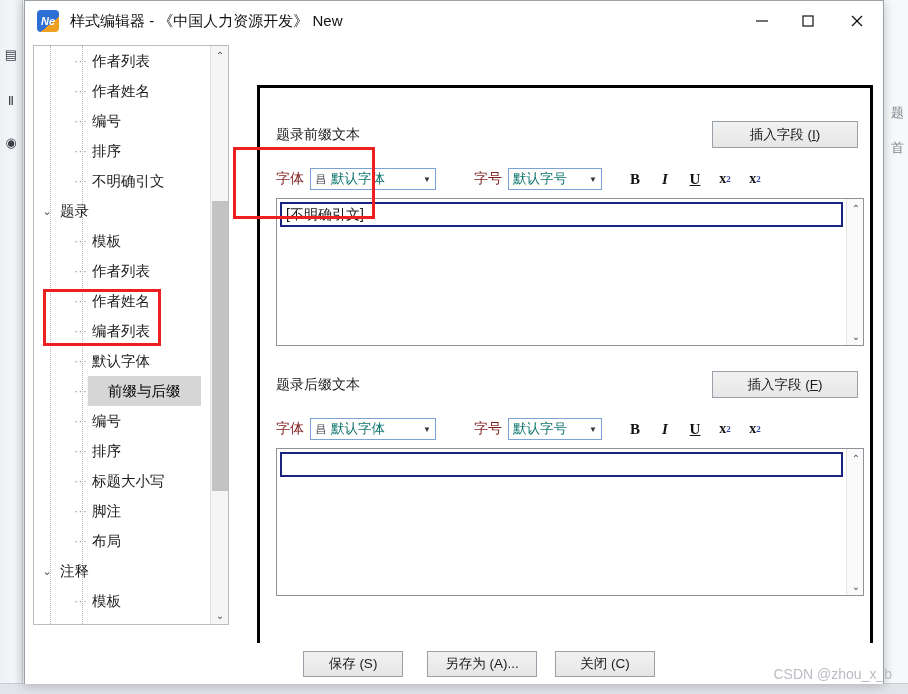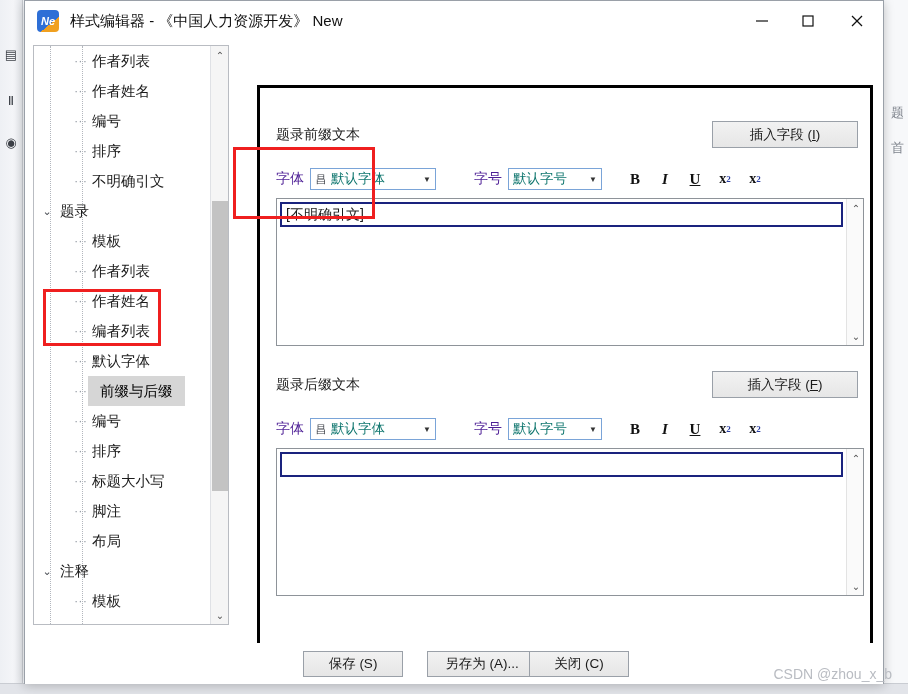--- a/index.html
+++ b/index.html
@@ -83,21 +83,21 @@
     position: absolute; left: 6px; top: 0; width: 14px; text-align: center;
     font-size: 11px; color: #4a4e55;
   }
   .tree-item .lbl { position: absolute; top: 0; }
   .tree-item.lvl1 .lbl { left: 26px; }
   .tree-item.lvl2 .lbl { left: 58px; }
   .tree-item.lvl2 .dash {
     position: absolute; left: 40px; top: 0; color: #9aa0a8; font-size: 13px;
   }
   .tree-item.selected .lbl {
-    background: #d6d6d6; padding: 0 12px; margin-left: -4px; color: #000;
+    background: #d6d6d6; padding: 0 20px; margin-left: -4px; color: #000;
   }
   .guide {
     position: absolute; top: 0; width: 0; height: 100%;
     border-left: 1px dotted #b2b6bd;
   }
   .guide.g1 { left: 16px; }
   .guide.g2 { left: 48px; }
 
   
   .tree-sb {
@@ -140,21 +140,21 @@
     position: absolute; height: 27px; width: 146px;
     background: linear-gradient(to bottom,#f2f2f2,#e6e6e6);
     border: 1px solid #9aa0a8; box-sizing: border-box;
     font-size: 13.5px; color: #1b1b1b;
     display: flex; align-items: center; justify-content: center;
   }
   .insert-btn u { text-decoration: underline; }
 
   
   .fmt-row { position: absolute; height: 24px; left: 16px; right: 12px; }
-  .fmt-label { position: absolute; font-size: 14px; color: #4c1d95; top: 2px; }
+  .fmt-label { position: absolute; font-size: 14px; color: #7f1d1d; top: 2px; }
   .combo {
     position: absolute; height: 22px; background: #fff;
     border: 1px solid #7aa4d8; box-sizing: border-box;
     display: flex; align-items: center;
   }
   .combo .combo-icon {
     width: 16px; height: 16px; margin-left: 2px; flex: none;
     display: flex; align-items: center; justify-content: center; font-size: 11px; color: #3b3f46;
   }
   .combo .combo-val {
@@ -436,21 +436,21 @@
             </div>
           </div>
 
         </div>
       </div>
     </div>
 
     <div class="footer">
       <div class="foot-btn" style="left:278px; width:100px;">保存 (S)</div>
       <div class="foot-btn" style="left:402px; width:110px;">另存为 (A)...</div>
-      <div class="foot-btn" style="left:504px; width:100px;">关闭 (C)</div>
+      <div class="foot-btn" style="left:530px; width:100px;">关闭 (C)</div>
     </div>
   </div>
 
   <div class="annot" style="left:43px; top:289px; width:118px; height:57px;"></div>
   <div class="annot" style="left:233px; top:147px; width:142px; height:72px;"></div>
 
   <div class="watermark">CSDN @zhou_x_b</div>
 </div>
 
 </body></html>

